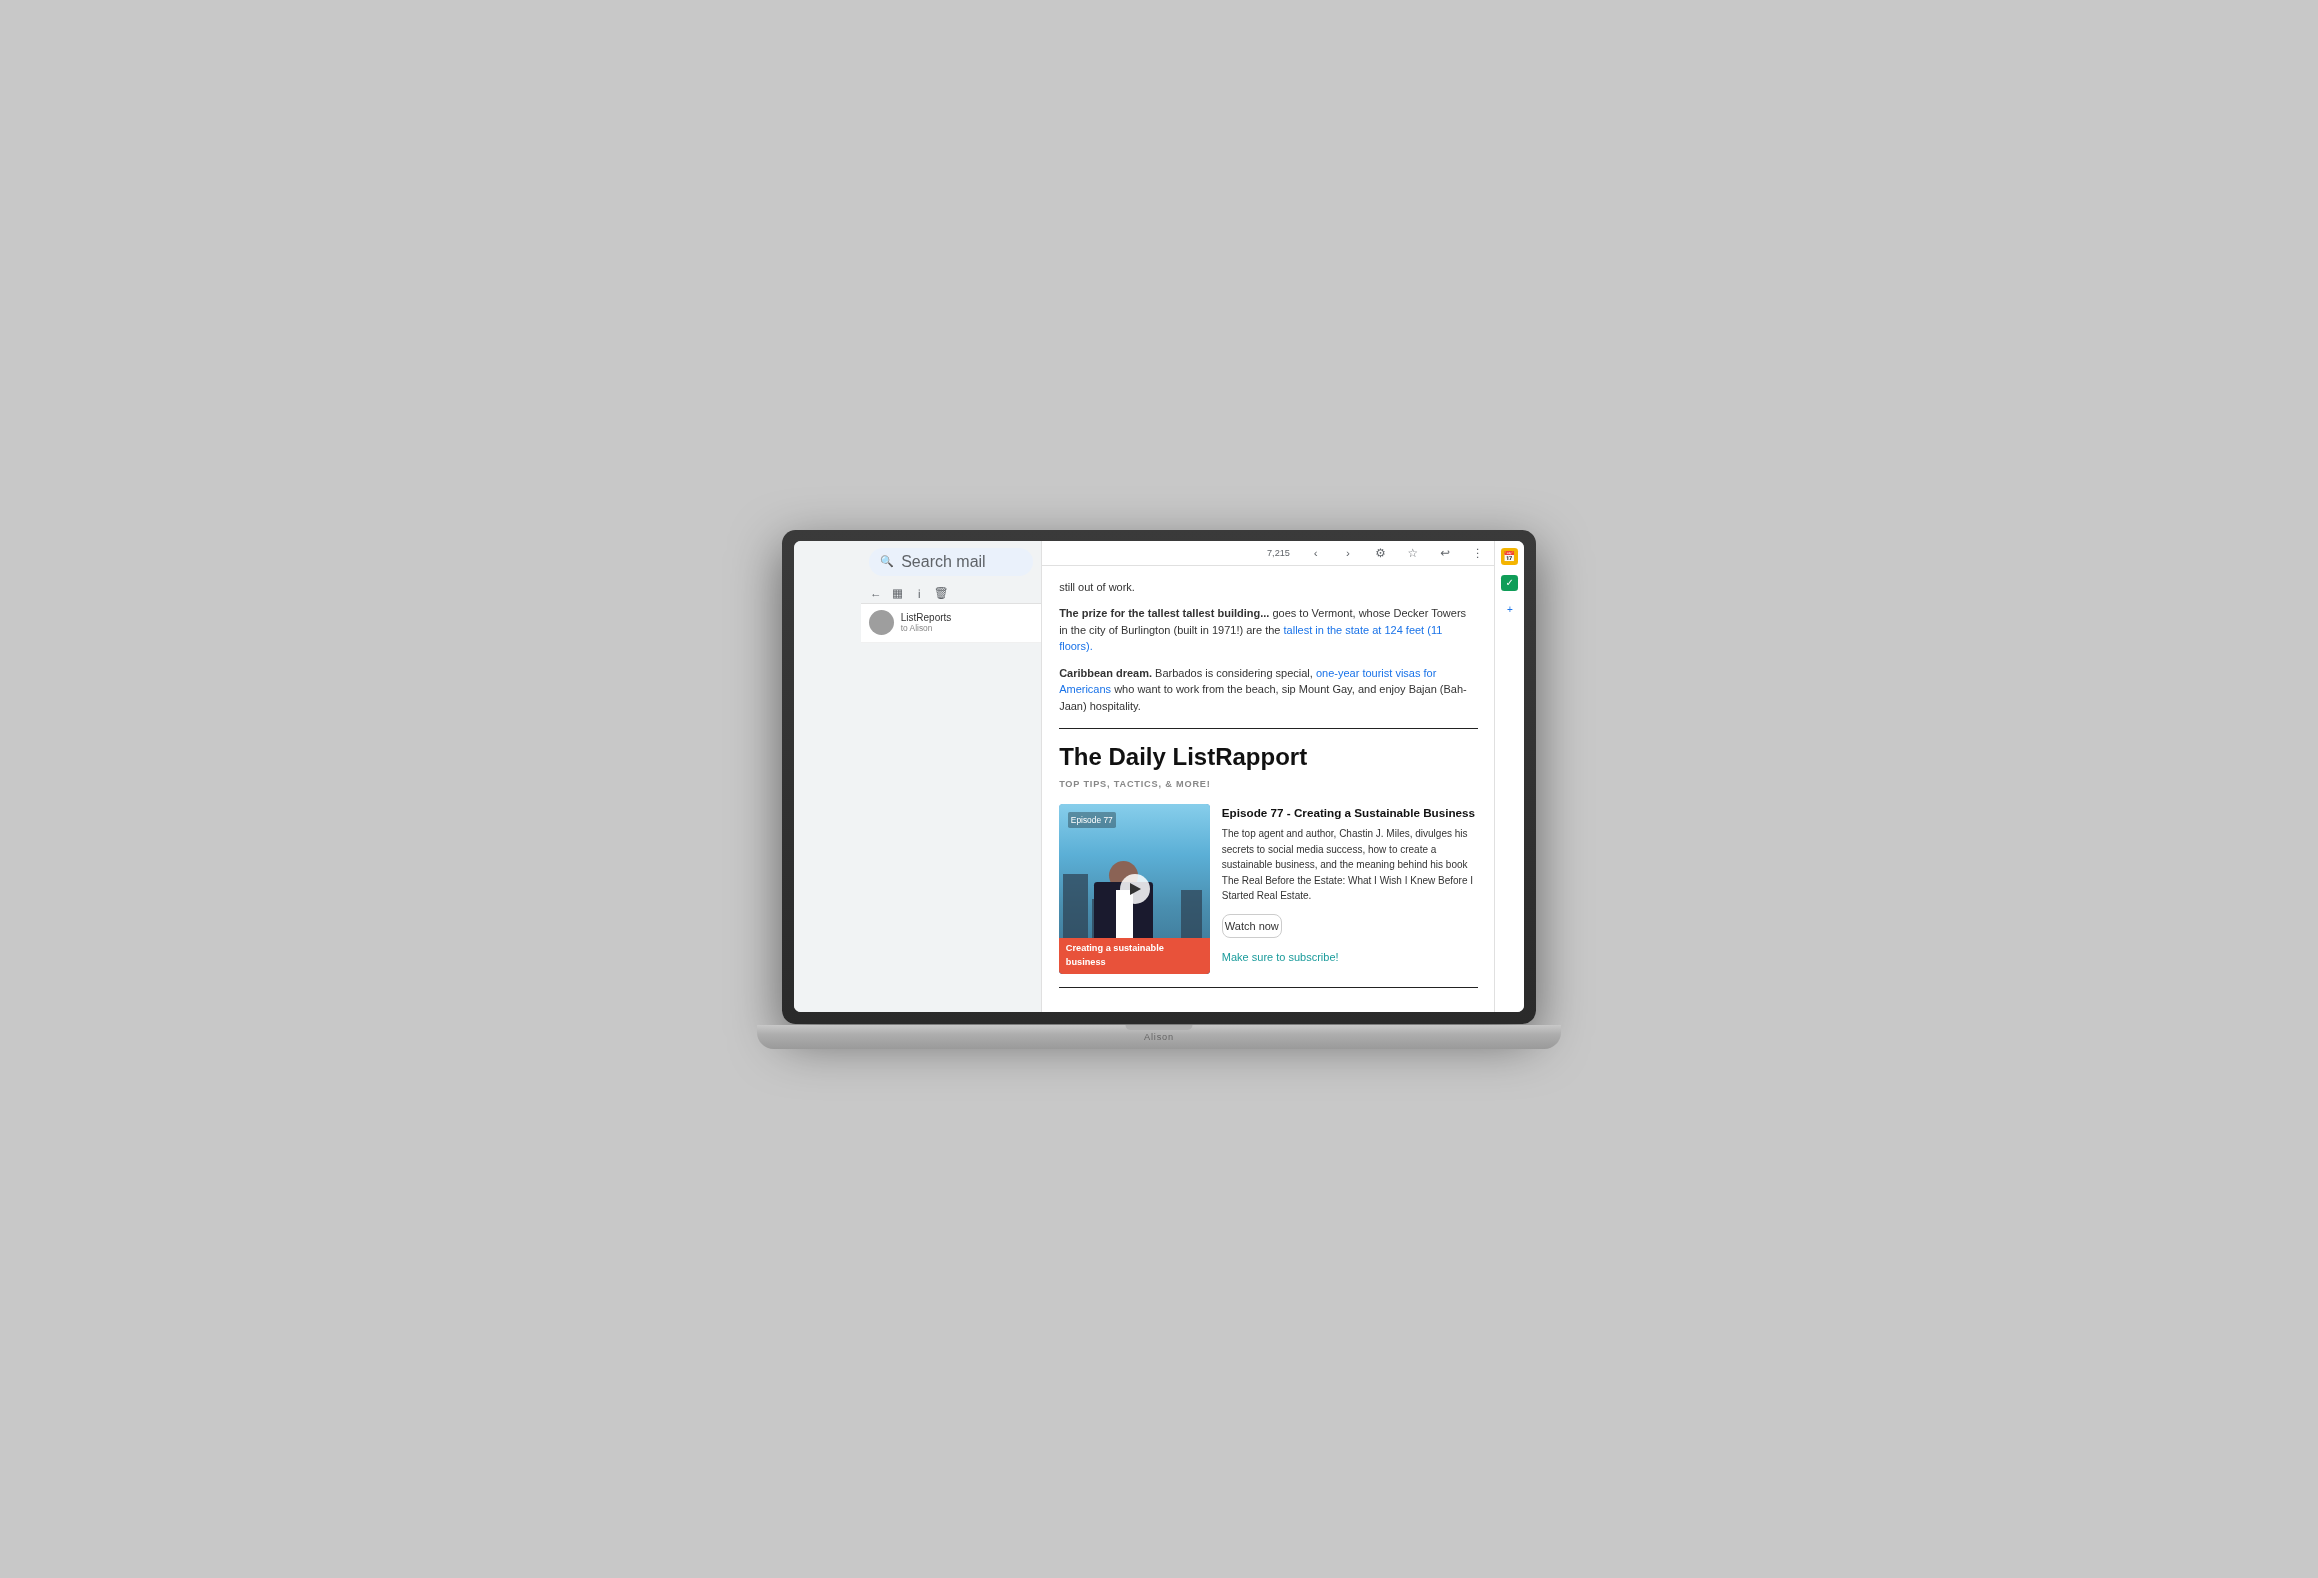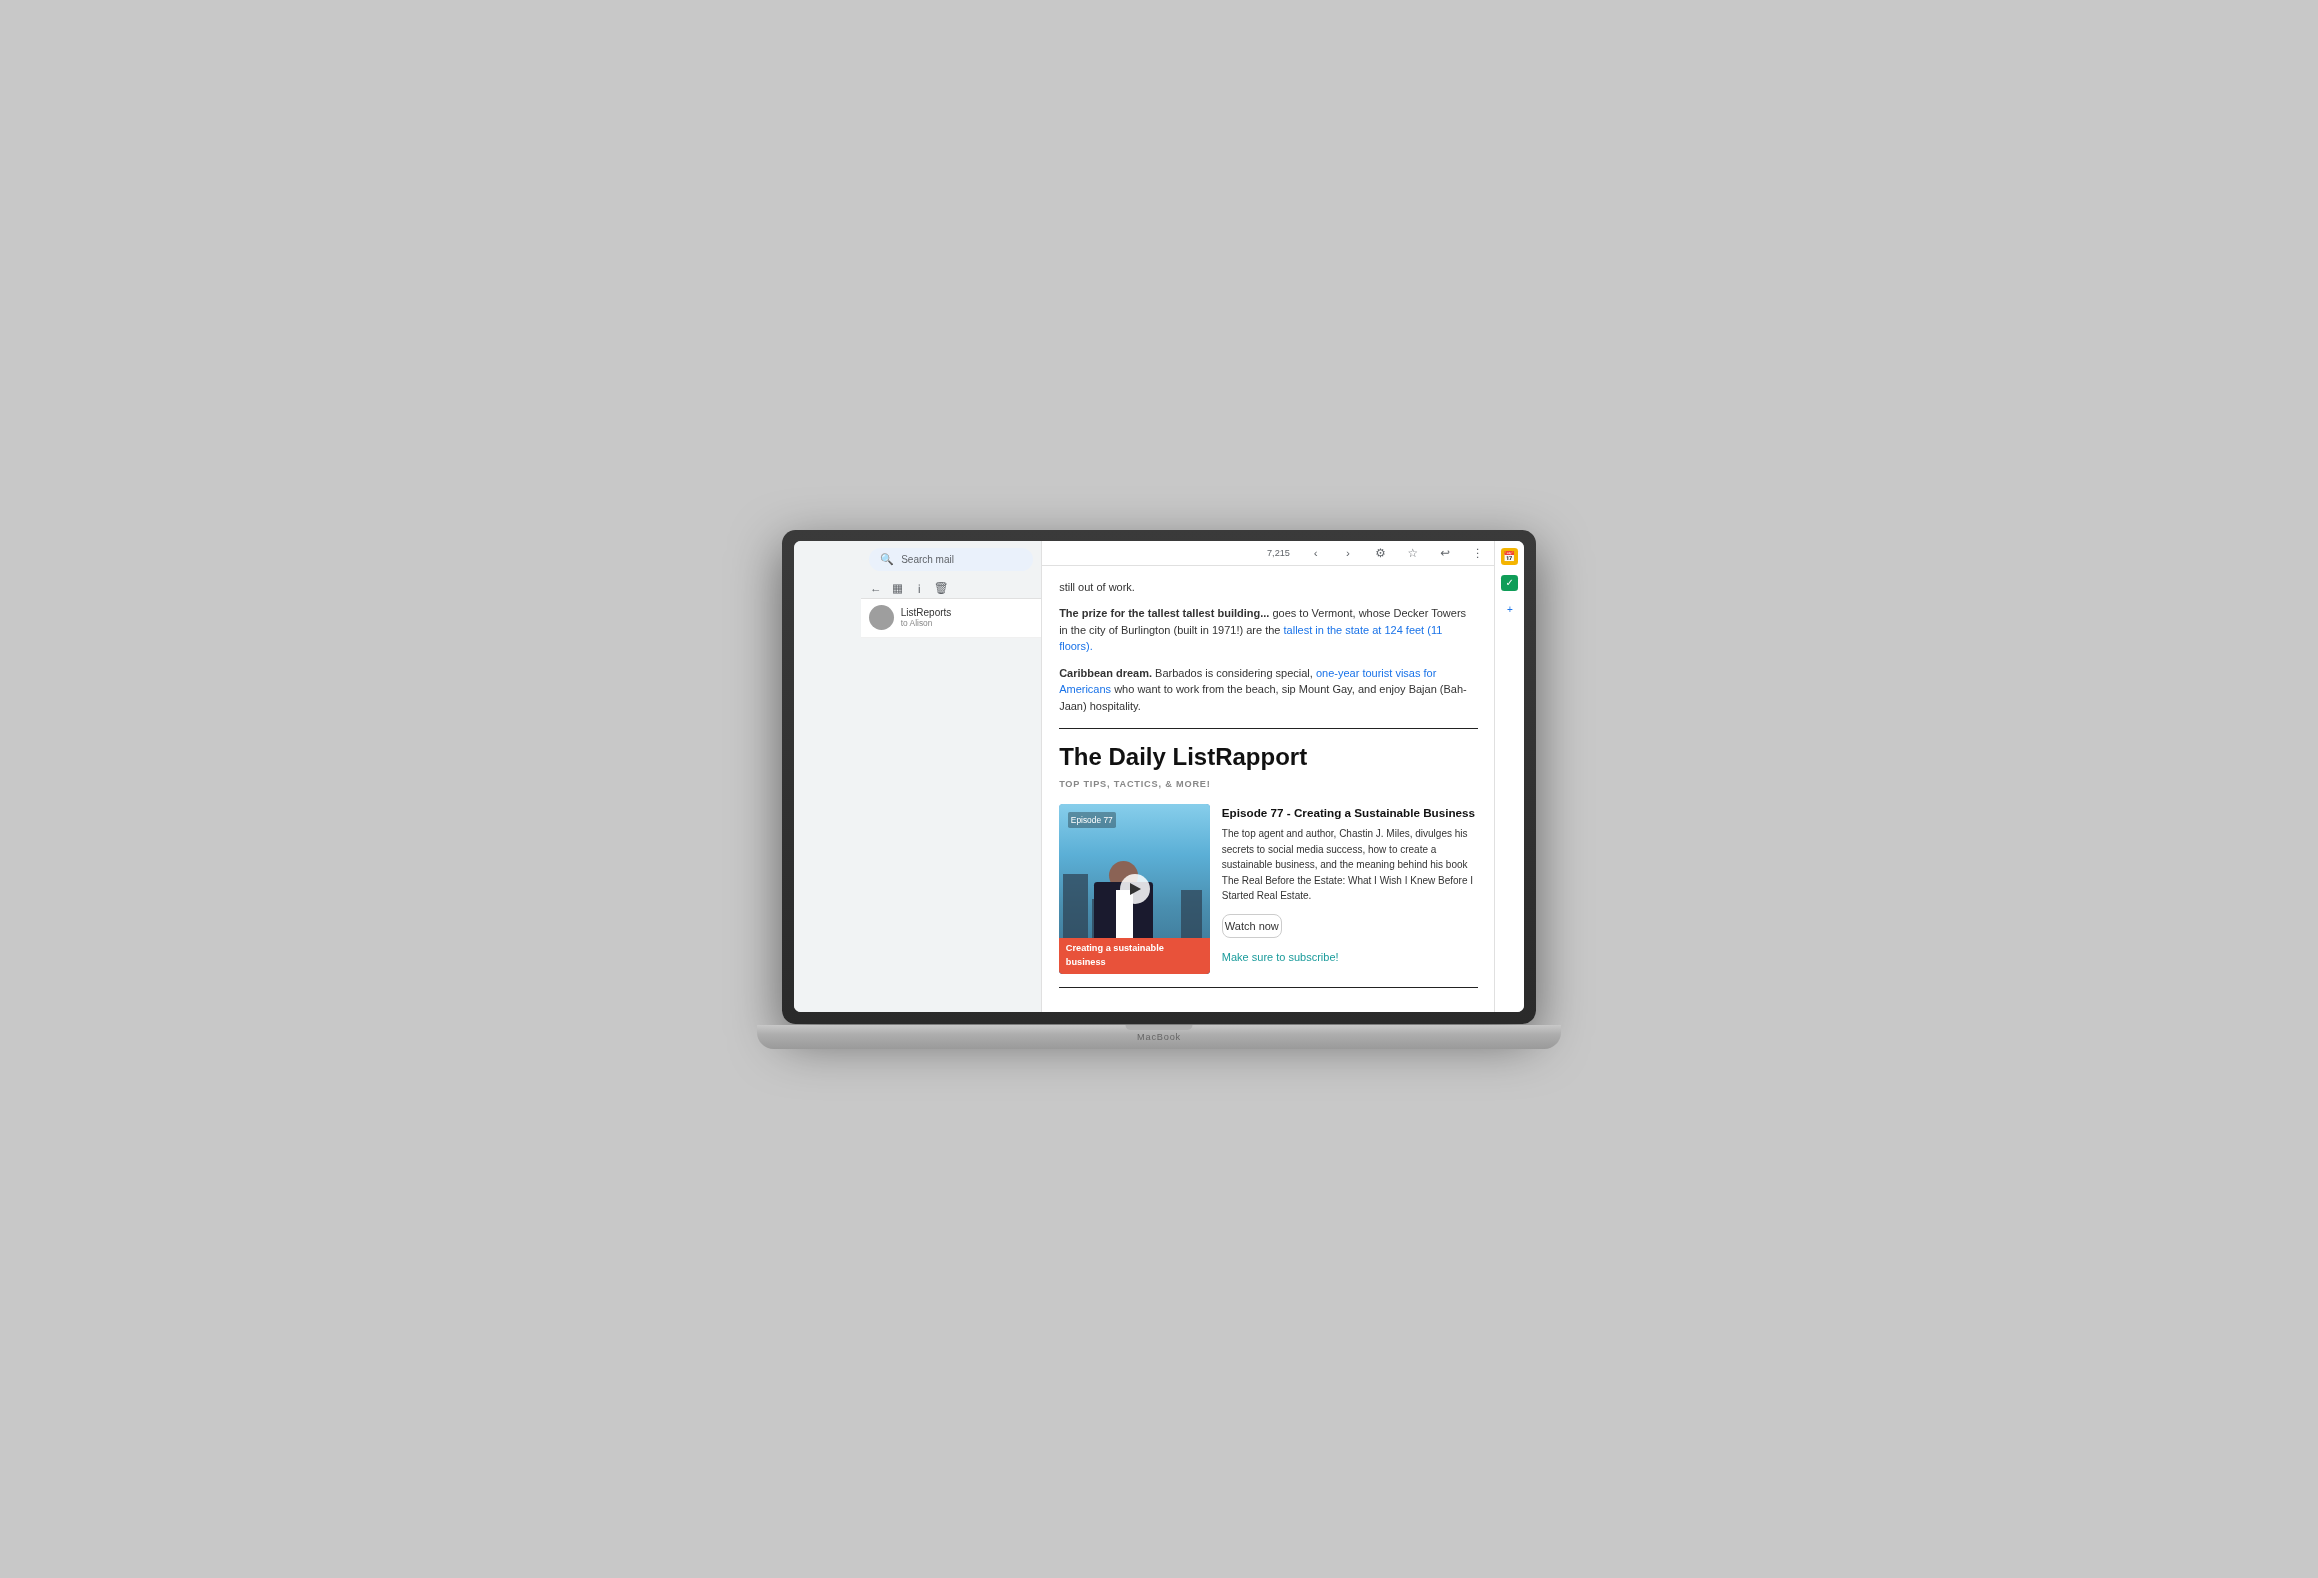--- a/index.html
+++ b/index.html
@@ -75,21 +75,21 @@
       margin: 6.7px 8.4px;
       gap: 6.7px;
     }
 
     .search-icon-char {
       color: #5f6368;
       font-size: 11px;
     }
 
     .search-text {
-      font-size: 10px;
+      font-size: 16px;
       color: #5f6368;
     }
 
     
     .gmail-toolbar {
       display: flex;
       align-items: center;
       padding: 3.3px 8.4px;
       gap: 8.4px;
       border-bottom: 0.8px solid #e0e0e0;
@@ -528,16 +528,16 @@
           <div class="rs-icon" style="background:#0f9d58; color:white;">✓</div>
           <div class="rs-icon" style="color:#1a73e8;">+</div>
         </div>
 
       </div>
     </div>
   </div>
 
   <div class="macbook-base">
     <div class="macbook-notch"></div>
-    <span class="macbook-label">MacBook</span>
+    <span class="macbook-label">Alison</span>
   </div>
 </div>
 
 
 </body></html>

